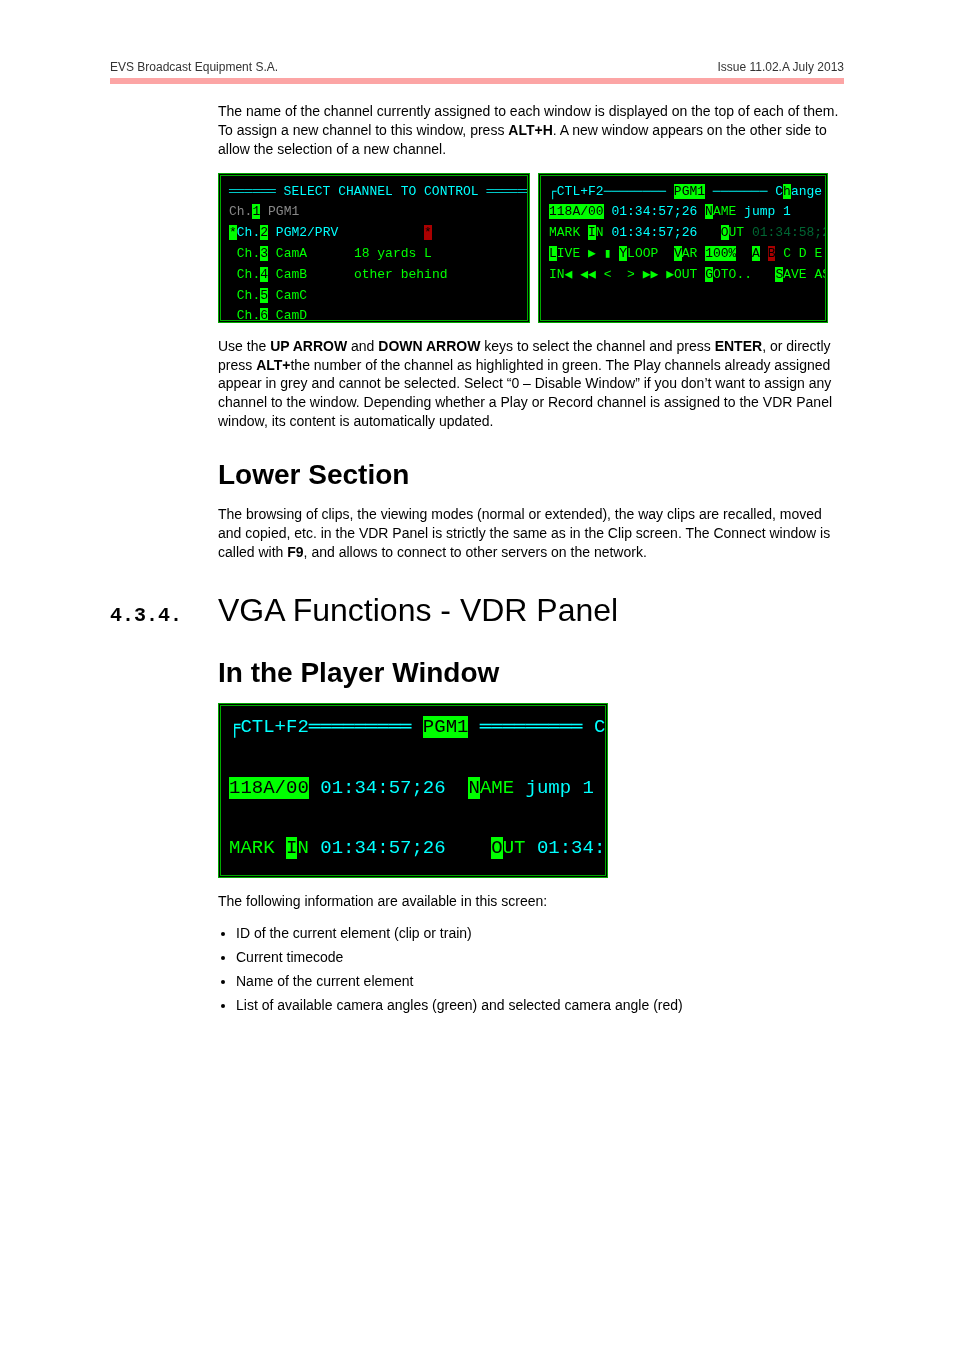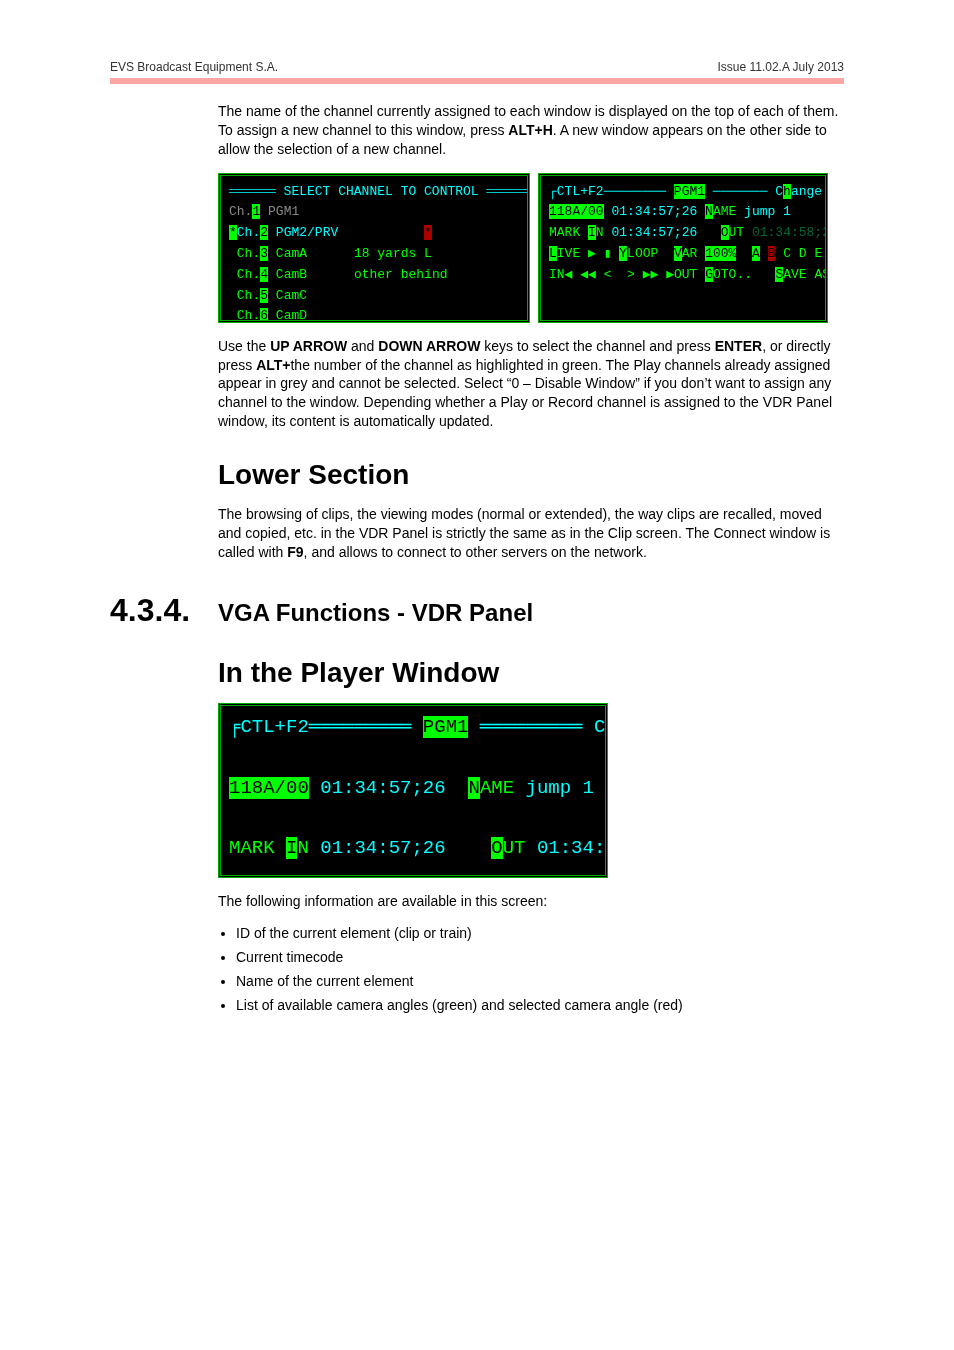--- a/index.html
+++ b/index.html
@@ -25,22 +25,22 @@
     border-bottom: 6px solid #fca5a5;
     padding-bottom: 4px;
     margin-bottom: 18px;
   }
   .body-col {
     margin-left: 108px; 
   }
   p { margin: 0 0 14px 0; line-height: 1.35; }
   .h2 { font-size: 28px; font-weight: bold; margin: 28px 0 14px 0; }
   .h1row { display:flex; align-items:baseline; margin: 30px 0 20px 0; }
-  .h1num { font-size: 32px; font-weight:bold; width:108px; }
-  .h1txt { font-size: 24px; font-weight:bold; }
+  .h1num { font-size: 20px; font-weight:bold; width:108px;font-family:Liberation Mono, monospace; }
+  .h1txt { font-size: 32px; font-weight:normal; }
   ul.bullets { margin:0 0 0 0; padding-left: 18px; }
   ul.bullets li { margin-bottom: 8px; }
 
   
   .term {
     background:#000;
     color:#0f0;
     font-family: "Courier New", monospace;
     font-size: 13px;
     line-height: 1.6;

